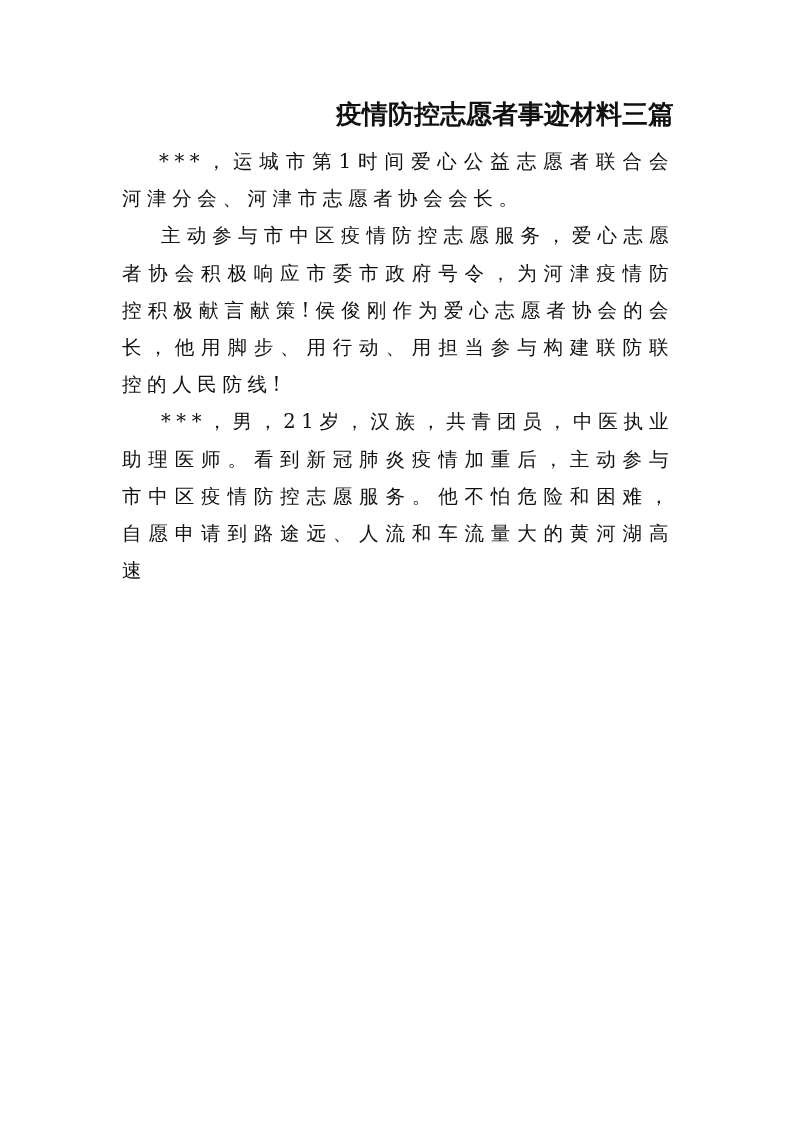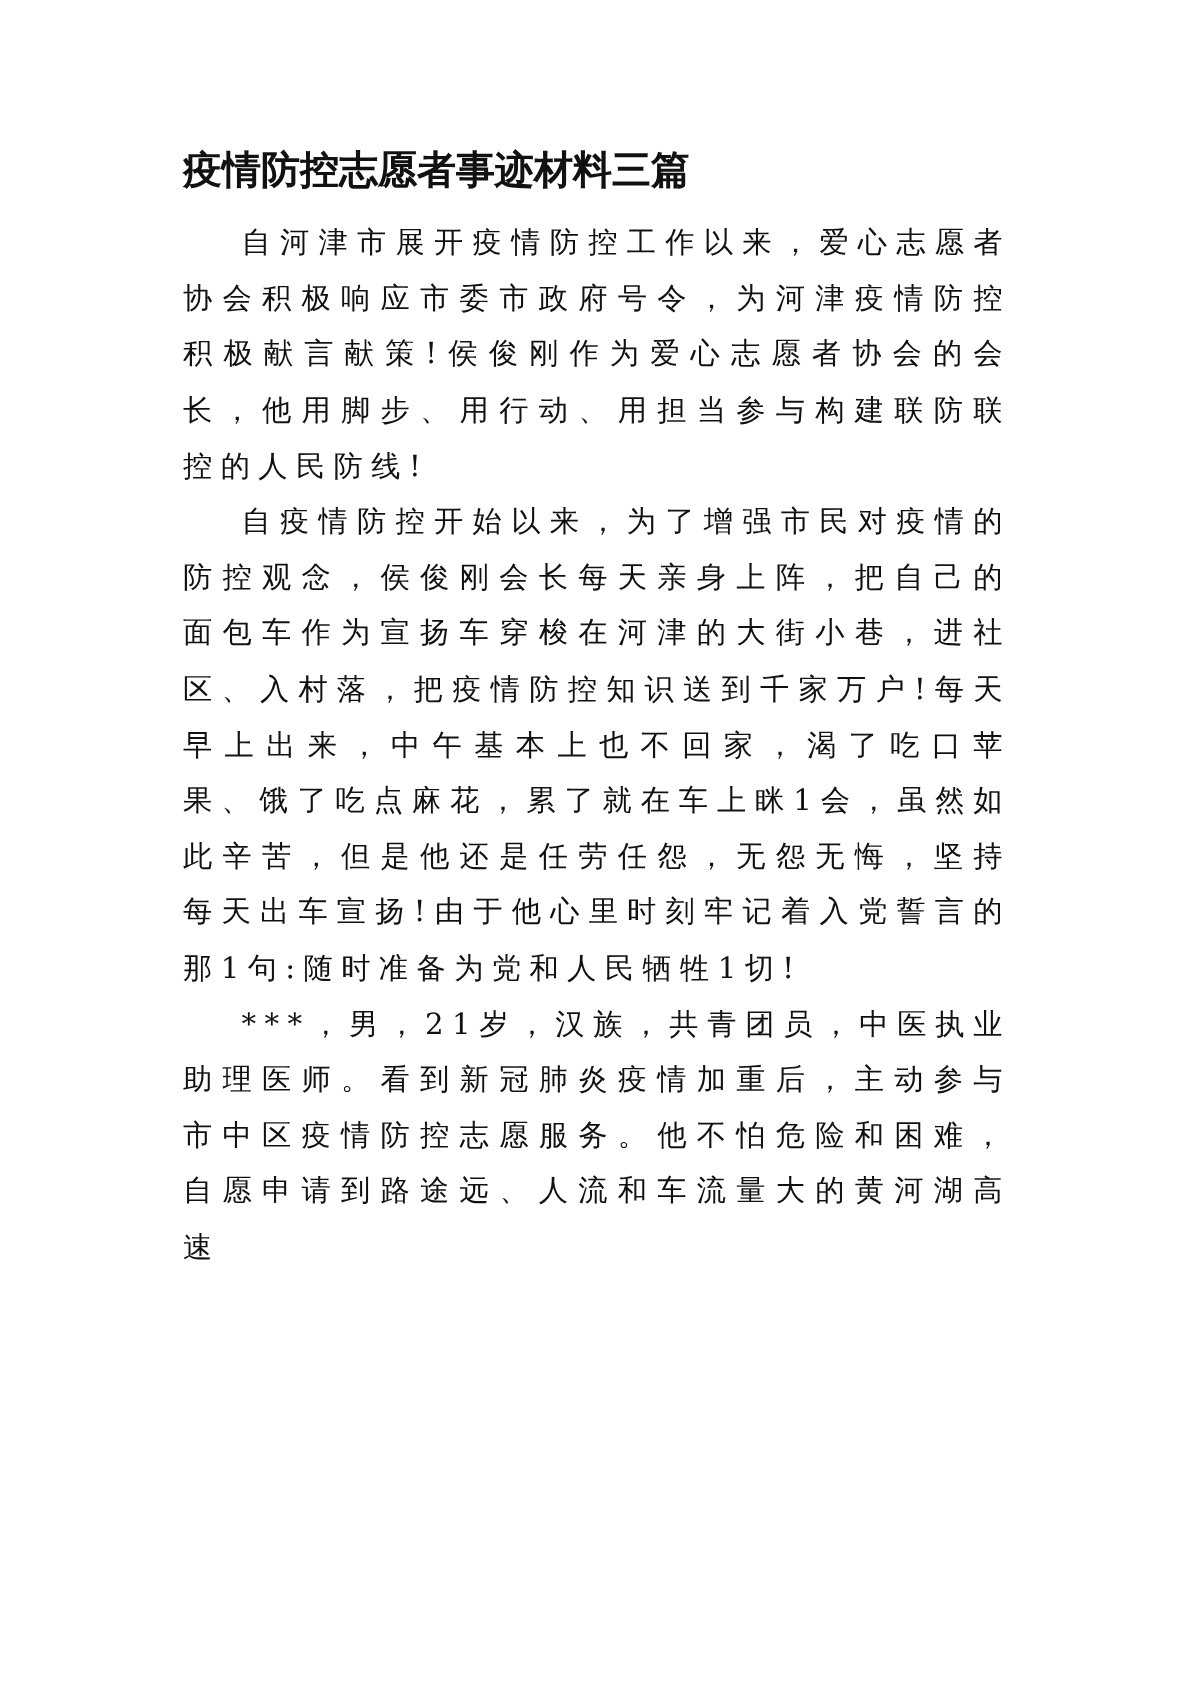--- a/index.html
+++ b/index.html
@@ -4,34 +4,34 @@
 <style>
   html, body { margin: 0; padding: 0; }
   body {
     width: 800px; height: 1132px; background: #ffffff; overflow: hidden;
     font-family: "DejaVu Serif", "Liberation Serif", serif; color: #111;
     position: relative;
   }
   .page { position: absolute; left: 122px; top: 0; width: 552px; }
   .title {
     position: absolute; left: 0; width: 552px; top: 94px;
-    text-align: left; font-family: "DejaVu Sans", "Liberation Sans", sans-serif;
+    text-align: right; font-family: "DejaVu Sans", "Liberation Sans", sans-serif;
     font-weight: bold; font-size: 26px; letter-spacing: 0px; color: #111;
     margin: 0; line-height: 40px;
   }
   .body-text {
     position: absolute; left: 0; top: 143px; width: 552px;
     font-size: 19.5px; line-height: 37.2px; letter-spacing: 5.6px;
   }
   .para { margin: 0; text-indent: 2em; text-align: justify; text-align-last: left; }
   .para.p0 { text-indent: 1.9em; }
 </style>
 </head>
 <body>
 
 <div class="page">
   <h1 class="title">疫情防控志愿者事迹材料三篇</h1>
   <div class="body-text">
-    <p class="para">自河津市展开疫情防控工作以来，爱心志愿者协会积极响应市委市政府号令，为河津疫情防控积极献言献策!侯俊刚作为爱心志愿者协会的会长，他用脚步、用行动、用担当参与构建联防联控的人民防线!</p>
-    <p class="para">自疫情防控开始以来，为了增强市民对疫情的防控观念，侯俊刚会长每天亲身上阵，把自己的面包车作为宣扬车穿梭在河津的大街小巷，进社区、入村落，把疫情防控知识送到千家万户!每天早上出来，中午基本上也不回家，渴了吃口苹果、饿了吃点麻花，累了就在车上眯1会，虽然如此辛苦，但是他还是任劳任怨，无怨无悔，坚持每天出车宣扬!由于他心里时刻牢记着入党誓言的那1句:随时准备为党和人民牺牲1切!</p>
+    <p class="para p0">***，运城市第1时间爱心公益志愿者联合会河津分会、河津市志愿者协会会长。</p>
+    <p class="para">主动参与市中区疫情防控志愿服务，爱心志愿者协会积极响应市委市政府号令，为河津疫情防控积极献言献策!侯俊刚作为爱心志愿者协会的会长，他用脚步、用行动、用担当参与构建联防联控的人民防线!</p>
     <p class="para">***，男，21岁，汉族，共青团员，中医执业助理医师。看到新冠肺炎疫情加重后，主动参与市中区疫情防控志愿服务。他不怕危险和困难，自愿申请到路途远、人流和车流量大的黄河湖高速</p>
   </div>
 </div>
 
 </body></html>

